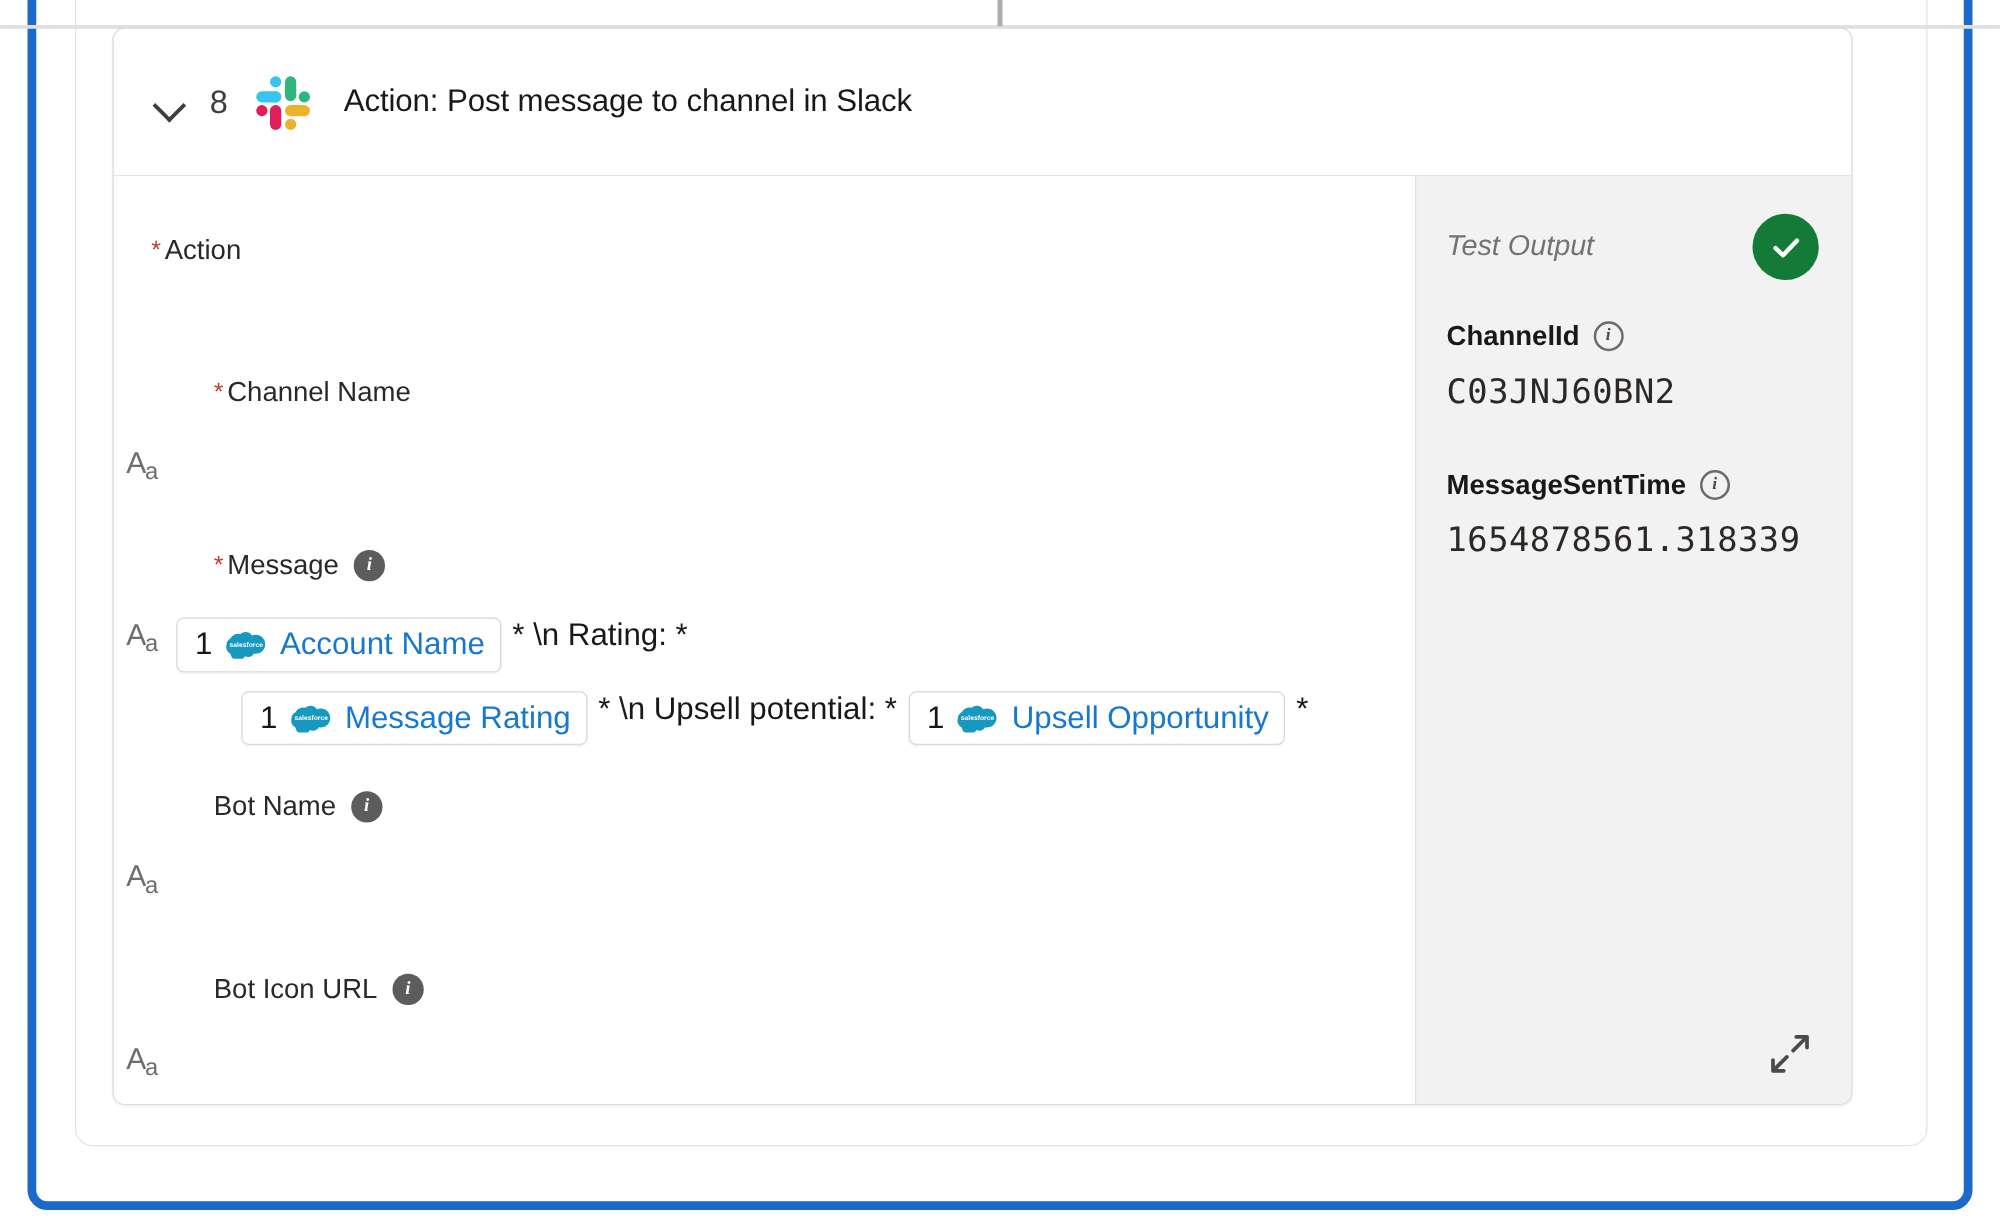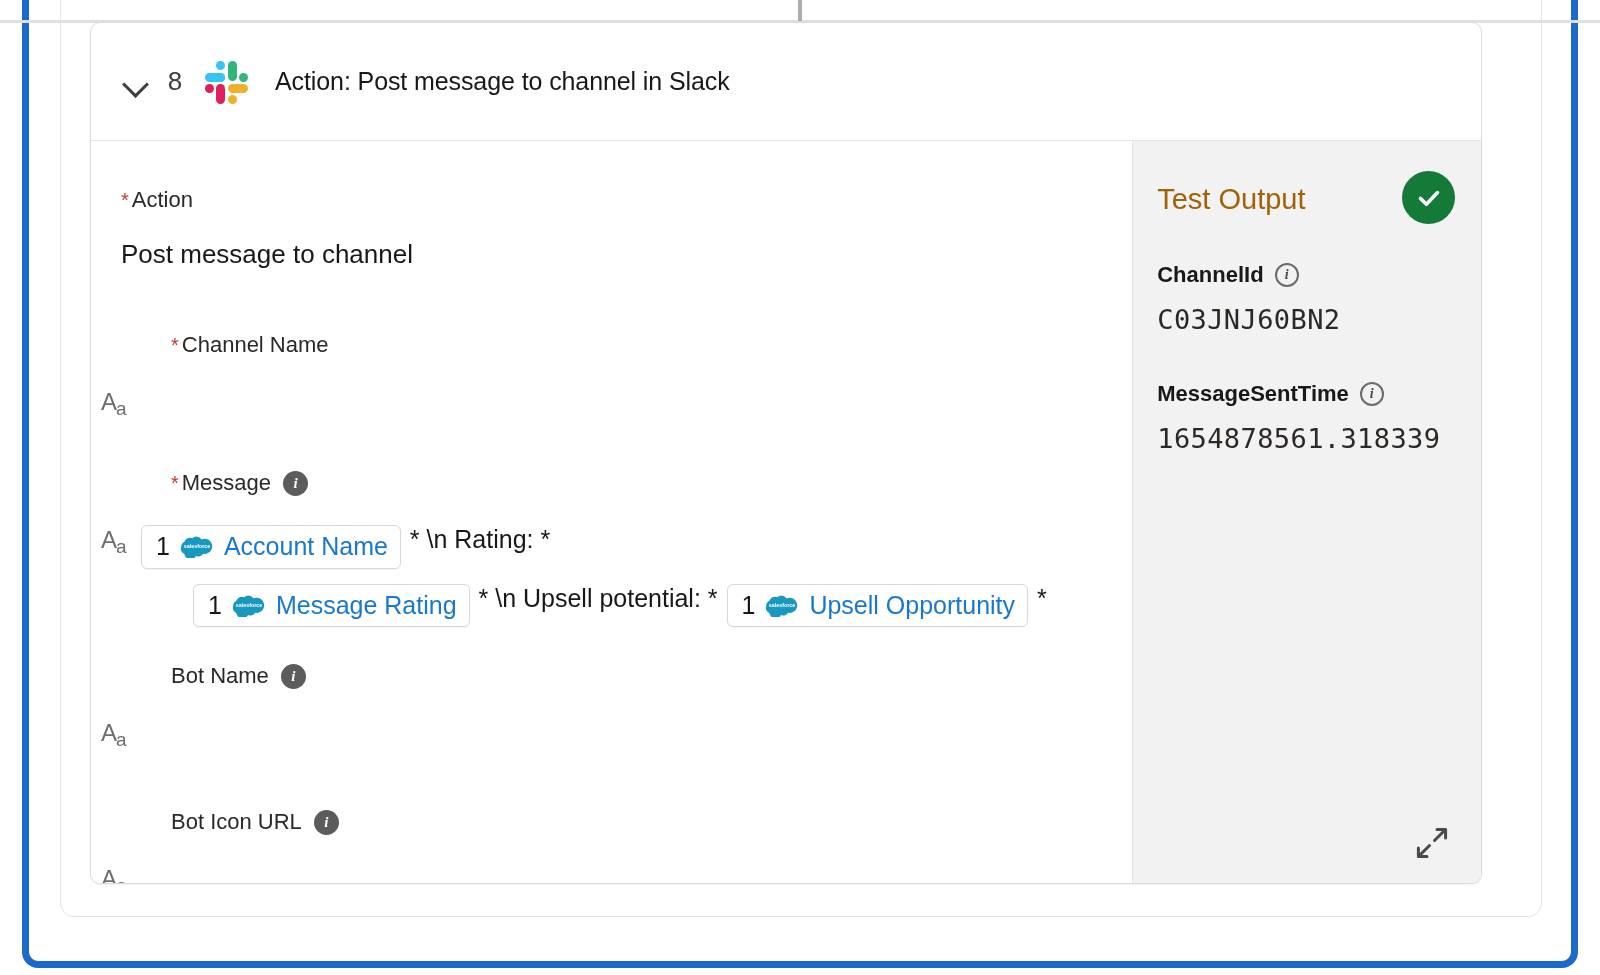--- a/index.html
+++ b/index.html
@@ -122,21 +122,21 @@
     display:inline-block; width:34px; height:23px; position:relative;
   }
   .sf-cloud svg { display:block; }
   .pill-label { color:#1878d0; font-size:25px; }
   .msg-line2 { padding-left:52px; margin-top:12px; }
 
   
   .blank-line { height:32px; }
 
   
-  .test-output-hd { font-size:29px; color:#a16207; }
+  .test-output-hd { font-size:23px; color:#737373;font-style:italic; }
   .check-badge {
     position:absolute; right:26px; top:30px;
     width:53px; height:53px; border-radius:50%; background:#137a38;
     display:flex; align-items:center; justify-content:center;
   }
   .check-badge svg { display:block; }
   .out-key {
     font-size:22px; font-weight:bold; color:#181818;
     display:flex; align-items:center; margin-top:46px;
   }
@@ -190,21 +190,20 @@
 
     <div class="card-body">
 
       <div class="left-pane">
 
         <div class="field-label lvl0">
           <span class="req">*</span>
           <span>Action</span>
         </div>
         <div class="spacer-26"></div>
-        <div class="field-value lvl0">Post message to channel</div>
 
         <div class="spacer-36"></div>
         <div class="spacer-26"></div>
 
         <div class="field-label lvl1">
           <span class="req">*</span>
           <span>Channel Name</span>
         </div>
         <div class="spacer-26"></div>
         <div class="row-with-icon">

